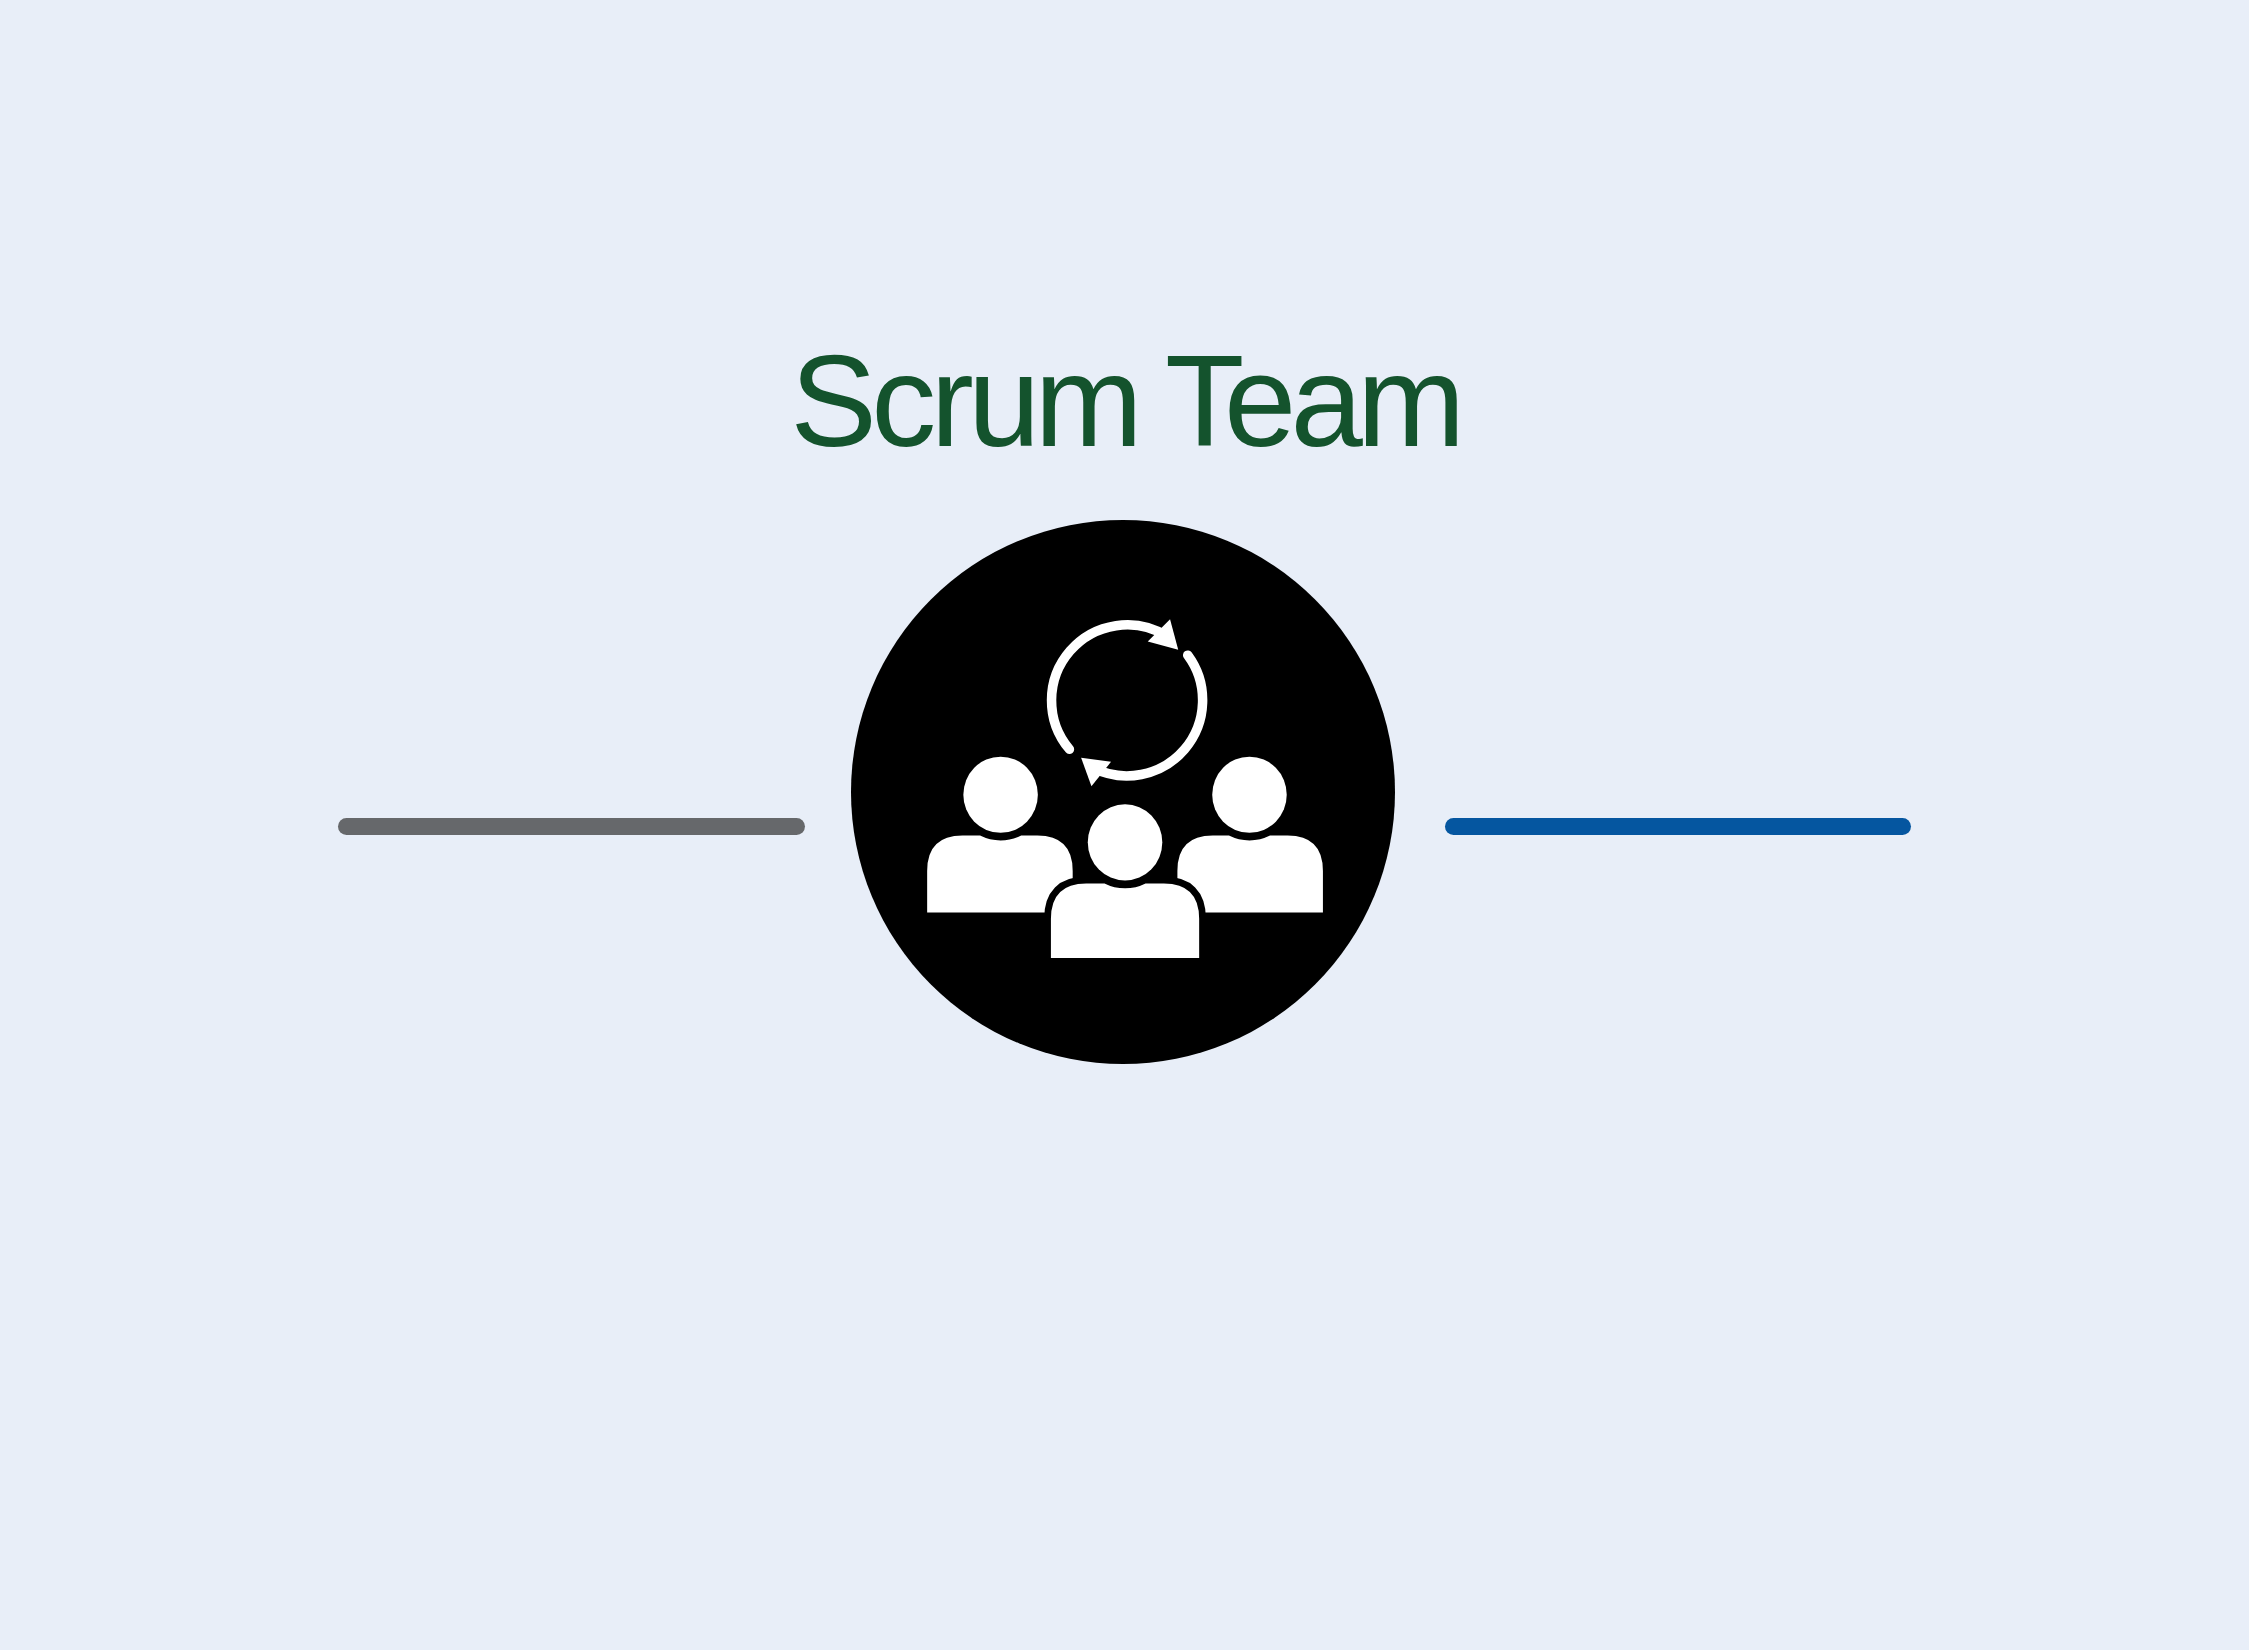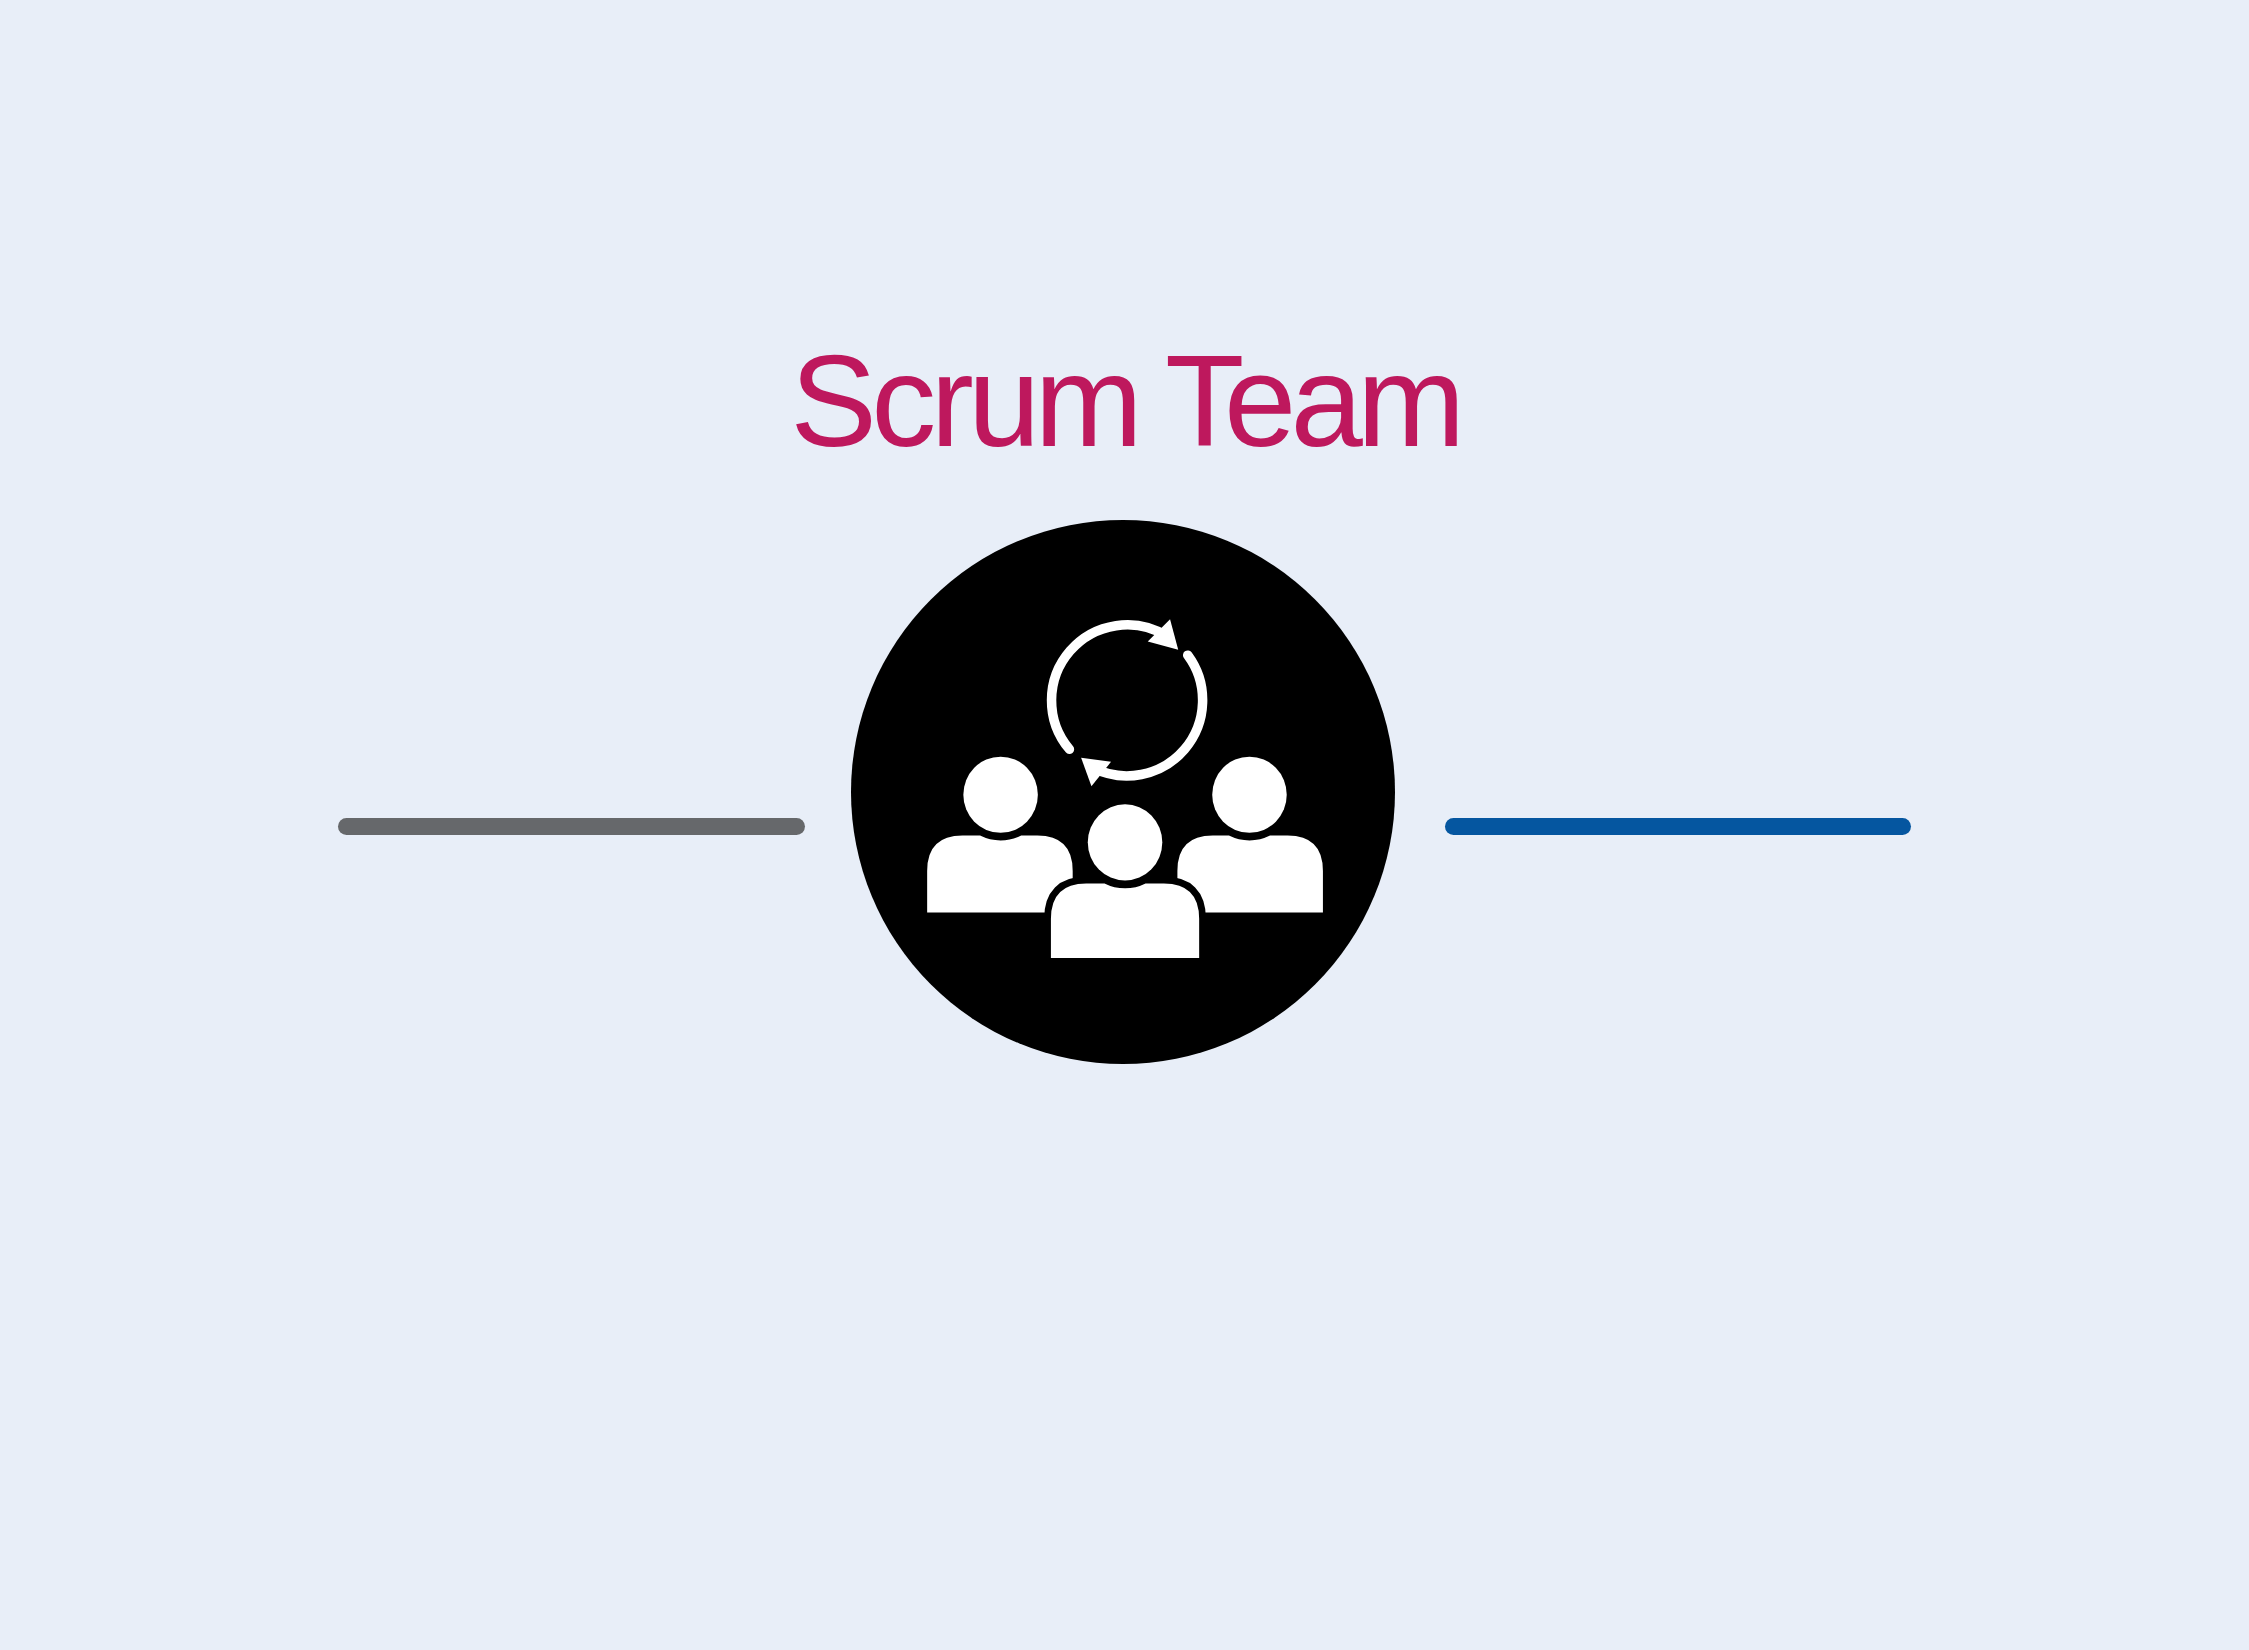--- a/index.html
+++ b/index.html
@@ -20,21 +20,21 @@
     position: absolute;
     left: 0;
     top: 336px;
     width: 100%;
     margin: 0;
     text-align: center;
     font-size: 130px;
     font-weight: 300;
     letter-spacing: -5.8px;
     line-height: 1;
-    color: #be185d;
+    color: #14532d;
   }
   .connector {
     position: absolute;
     height: 17.3px;
     top: 818px;
     border-radius: 8.6px;
   }
   .connector-left {
     left: 338px;
     width: 467px;

